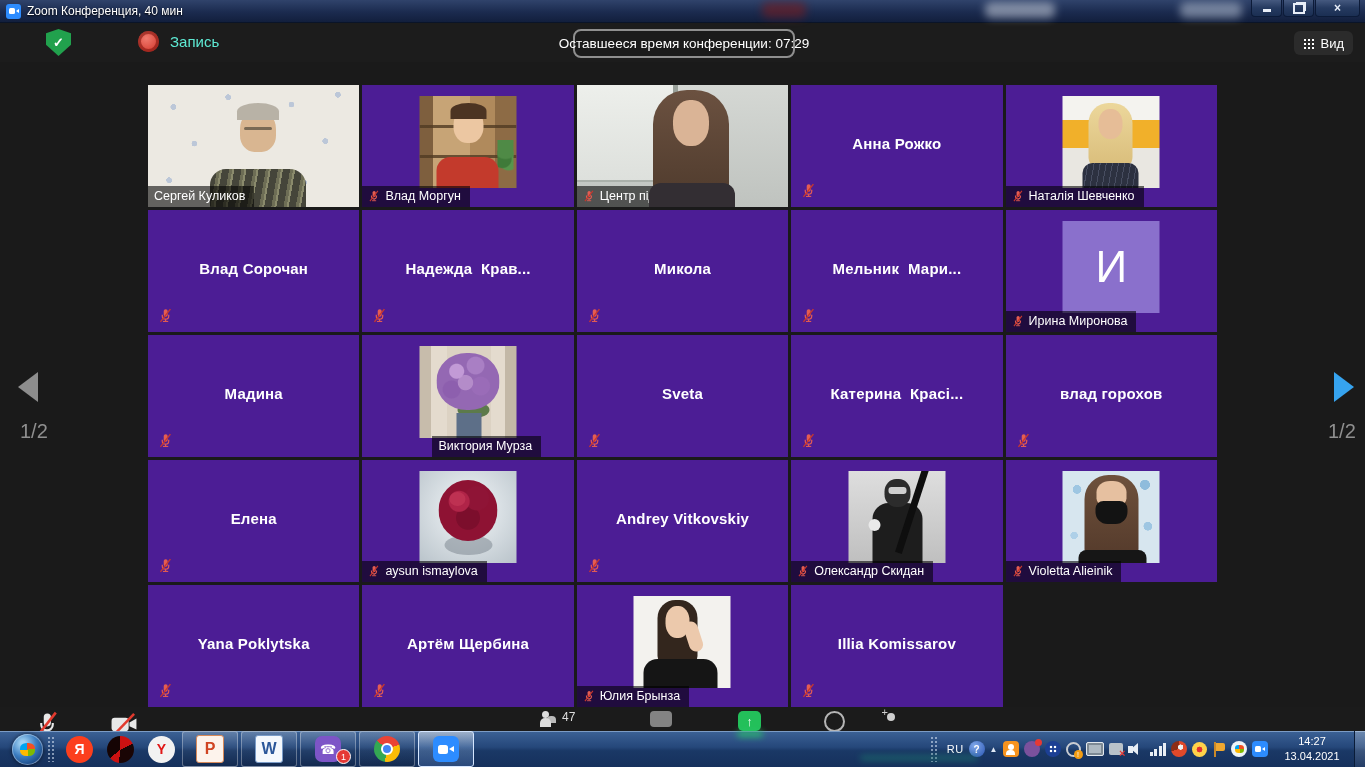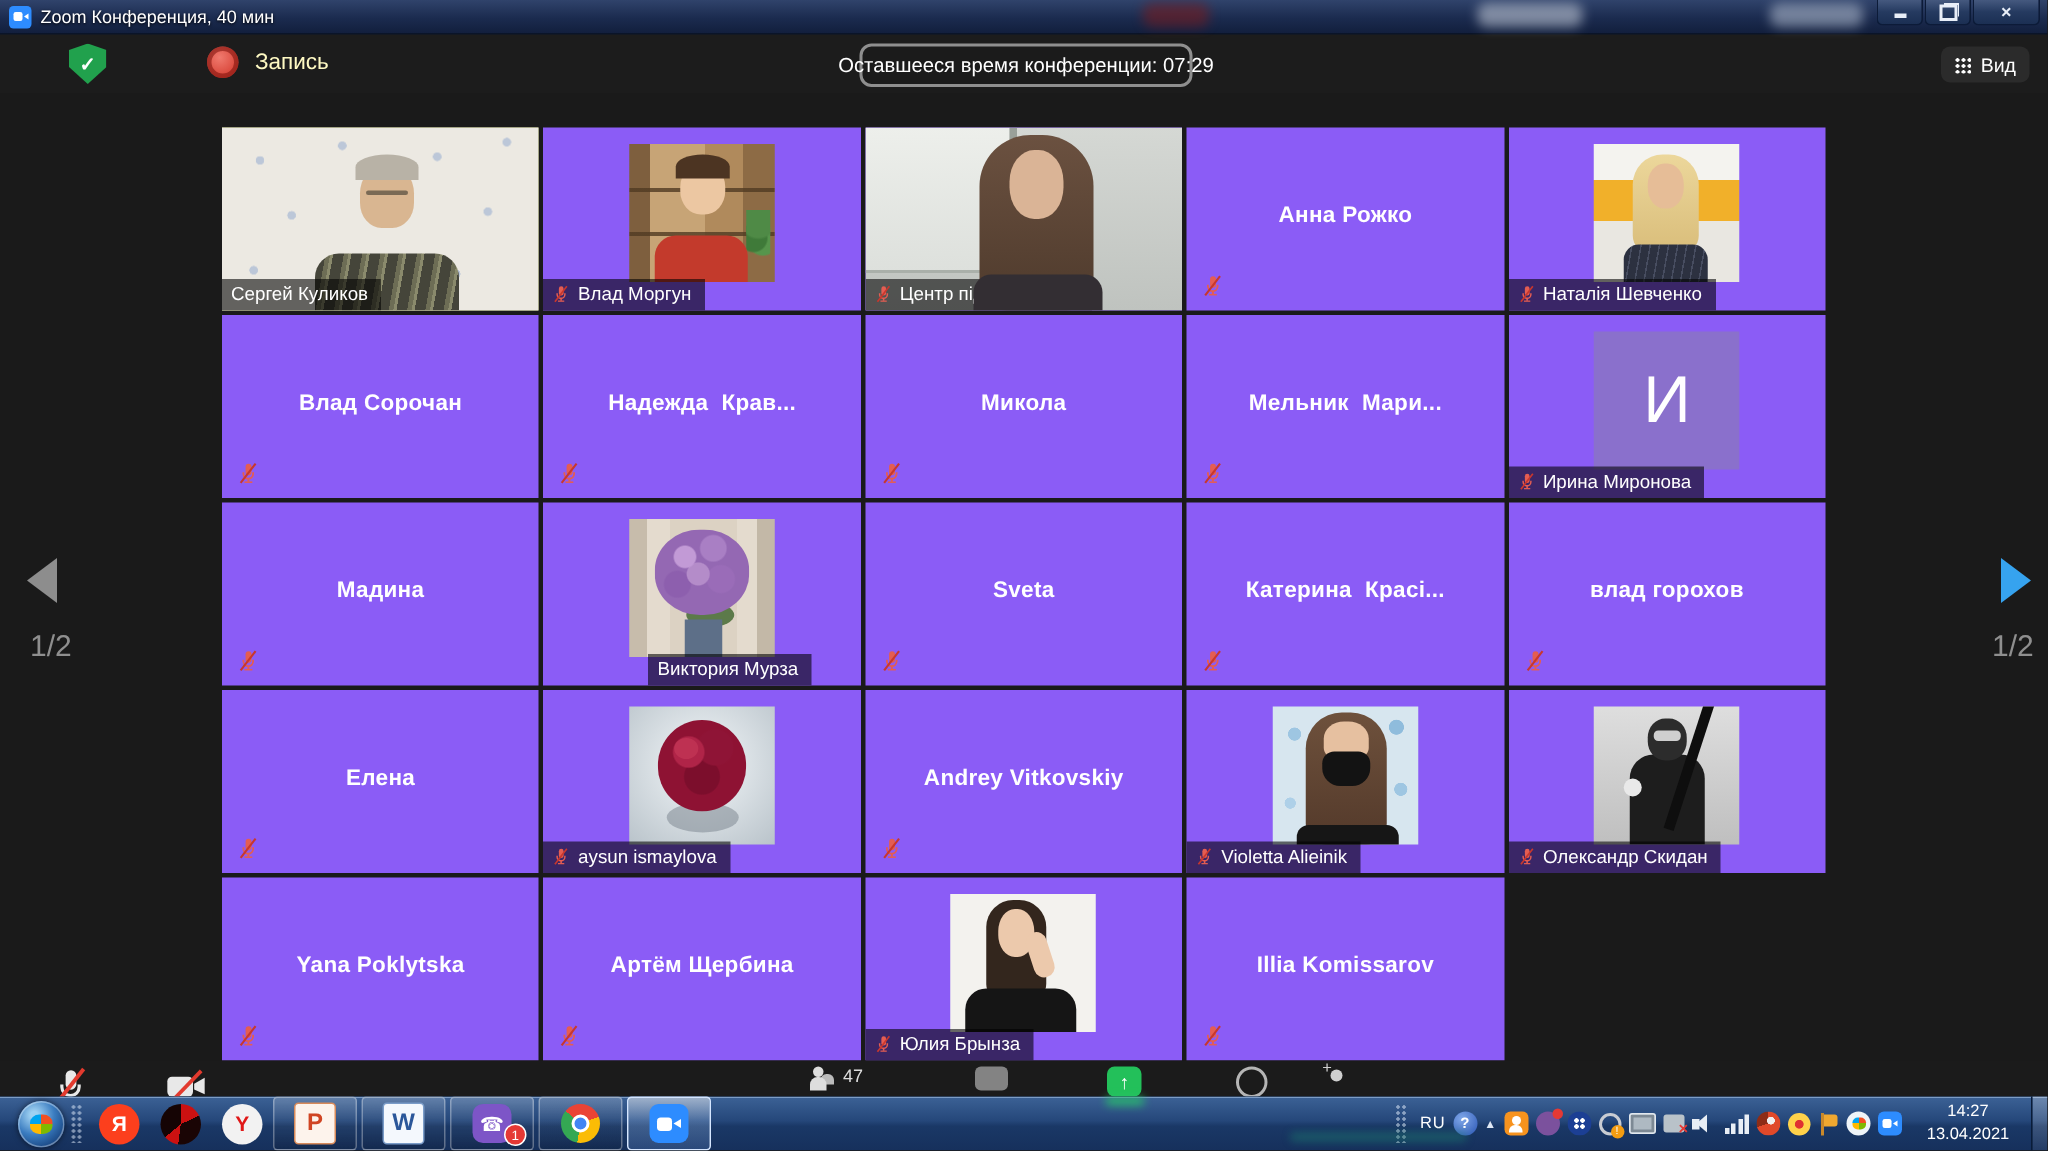--- a/index.html
+++ b/index.html
@@ -25,30 +25,30 @@
   .g-min{width:8px;height:3px;background:#e8eef8;margin-top:5px}
   .g-max{width:8px;height:7px;border:2px solid #e8eef8;box-shadow:2px -2px 0 -1px #e8eef8}
   .g-close{font-size:12px;font-weight:bold;line-height:1}
   
   .topbar{position:absolute;left:0;top:22px;width:100%;height:40px;background:#1c1c1c;z-index:10}
   .shield{position:absolute;left:46px;top:7px;width:25px;height:27px;background:#21a14d;
     clip-path:polygon(50% 0,100% 16%,100% 58%,50% 100%,0 58%,0 16%);display:flex;align-items:center;justify-content:center;
     color:#fff;font-size:13px;font-weight:bold}
   .rec-dot{position:absolute;left:138px;top:9px;width:21px;height:21px;border-radius:50%;
     background:radial-gradient(circle at 40% 35%,#f07a6e,#d84438 70%);box-shadow:inset 0 0 0 3px rgba(120,15,10,.55)}
-  .rec-label{position:absolute;left:170px;top:11px;color:#fef9c3;font-size:15px}
+  .rec-label{position:absolute;left:170px;top:11px;color:#5eead4;font-size:15px}
   .timer-pill{position:absolute;left:573px;top:7px;width:218px;height:25px;border:2px solid #8f8f8f;border-radius:8px;
     background:#1b1b1b;color:#fff;font-size:13.5px;display:flex;align-items:center;justify-content:center;white-space:nowrap}
   .view-btn{position:absolute;right:12px;top:9px;height:24px;padding:0 9px;border-radius:6px;background:#2b2b2b;
     display:flex;align-items:center;gap:6px;color:#fff;font-size:13px}
   .grid-glyph{width:11px;height:11px;background:radial-gradient(#fff 1.2px,transparent 1.4px) 0 0/4px 4px}
   
   .grid{position:absolute;left:148px;top:85px;width:1069px;height:622px;display:grid;
     grid-template-columns:repeat(5,1fr);grid-template-rows:repeat(5,1fr);gap:3px;z-index:4}
-  .tile{position:relative;background:#8b5cf6;overflow:hidden}
+  .tile{position:relative;background:#4c1d95;overflow:hidden}
   .tile.active{outline:3px solid #c9e34c;outline-offset:-3px;z-index:2}
   .center-name{position:absolute;inset:0 0 6px 0;display:flex;align-items:center;justify-content:center;
     color:#fff;font-size:15px;font-weight:700;letter-spacing:.2px;white-space:pre;text-align:center}
   .corner-mic{position:absolute;left:10px;bottom:9px;line-height:0}
   .name-label{position:absolute;left:0;bottom:0;max-width:94%;background:rgba(0,0,0,.58);color:#fff;
     font-size:12.5px;padding:3px 9px 4px 6px;display:flex;align-items:center;gap:5px;white-space:nowrap;overflow:hidden}
   .name-label .mic{line-height:0;flex:none}
   .avatar{position:absolute;overflow:hidden}
   .avatar.photo{left:50%;top:11px;width:97px;height:92px;transform:translateX(-50%)}
   .avatar.full{left:0;top:0;width:100%;height:100%}
@@ -454,53 +454,53 @@
       <div class="center-name">Andrey Vitkovskiy</div>
       <span class="corner-mic"><svg width="15" height="15" viewBox="0 0 16 16">
           <rect x="6.1" y="1.2" width="4.2" height="8.2" rx="2.1" fill="#e45d52"></rect>
           <path d="M3.9 7.3v1.1a4.1 4.1 0 0 0 8.2 0V7.3h-1.3v1.1a2.8 2.8 0 0 1-5.6 0V7.3z" fill="#e45d52"></path>
           <rect x="7.4" y="12" width="1.4" height="2" fill="#e45d52"></rect>
           <rect x="5.3" y="13.8" width="5.6" height="1.1" fill="#e45d52"></rect>
           <path d="M2.6 14.8 13.2 1.2" stroke="#c8372d" stroke-width="1.5"></path>
         </svg></span>
     </div>
     <div class="tile">
+      <div class="avatar photo av-guitar">
+        <i class="a1"></i>
+        <i class="a2"></i>
+        <i class="a3"></i>
+        <i class="a4"></i>
+      </div>
+      <div class="name-label">
+        <span class="mic"><svg width="12" height="12" viewBox="0 0 16 16">
+            <rect x="6.1" y="1.2" width="4.2" height="8.2" rx="2.1" fill="#e45d52"></rect>
+            <path d="M3.9 7.3v1.1a4.1 4.1 0 0 0 8.2 0V7.3h-1.3v1.1a2.8 2.8 0 0 1-5.6 0V7.3z" fill="#e45d52"></path>
+            <rect x="7.4" y="12" width="1.4" height="2" fill="#e45d52"></rect>
+            <rect x="5.3" y="13.8" width="5.6" height="1.1" fill="#e45d52"></rect>
+            <path d="M2.6 14.8 13.2 1.2" stroke="#c8372d" stroke-width="1.5"></path>
+          </svg></span>
+        <span>Олександр Скидан</span>
+      </div>
+    </div>
+    <div class="tile">
       <div class="avatar photo av-masked">
         <i class="a1"></i>
         <i class="a2"></i>
         <i class="a3"></i>
         <i class="a4"></i>
       </div>
       <div class="name-label">
         <span class="mic"><svg width="12" height="12" viewBox="0 0 16 16">
             <rect x="6.1" y="1.2" width="4.2" height="8.2" rx="2.1" fill="#e45d52"></rect>
             <path d="M3.9 7.3v1.1a4.1 4.1 0 0 0 8.2 0V7.3h-1.3v1.1a2.8 2.8 0 0 1-5.6 0V7.3z" fill="#e45d52"></path>
             <rect x="7.4" y="12" width="1.4" height="2" fill="#e45d52"></rect>
             <rect x="5.3" y="13.8" width="5.6" height="1.1" fill="#e45d52"></rect>
             <path d="M2.6 14.8 13.2 1.2" stroke="#c8372d" stroke-width="1.5"></path>
           </svg></span>
         <span>Violetta Alieinik</span>
-      </div>
-    </div>
-    <div class="tile">
-      <div class="avatar photo av-guitar">
-        <i class="a1"></i>
-        <i class="a2"></i>
-        <i class="a3"></i>
-        <i class="a4"></i>
-      </div>
-      <div class="name-label">
-        <span class="mic"><svg width="12" height="12" viewBox="0 0 16 16">
-            <rect x="6.1" y="1.2" width="4.2" height="8.2" rx="2.1" fill="#e45d52"></rect>
-            <path d="M3.9 7.3v1.1a4.1 4.1 0 0 0 8.2 0V7.3h-1.3v1.1a2.8 2.8 0 0 1-5.6 0V7.3z" fill="#e45d52"></path>
-            <rect x="7.4" y="12" width="1.4" height="2" fill="#e45d52"></rect>
-            <rect x="5.3" y="13.8" width="5.6" height="1.1" fill="#e45d52"></rect>
-            <path d="M2.6 14.8 13.2 1.2" stroke="#c8372d" stroke-width="1.5"></path>
-          </svg></span>
-        <span>Олександр Скидан</span>
       </div>
     </div>
     <div class="tile">
       <div class="center-name">Yana Poklytska</div>
       <span class="corner-mic"><svg width="15" height="15" viewBox="0 0 16 16">
           <rect x="6.1" y="1.2" width="4.2" height="8.2" rx="2.1" fill="#e45d52"></rect>
           <path d="M3.9 7.3v1.1a4.1 4.1 0 0 0 8.2 0V7.3h-1.3v1.1a2.8 2.8 0 0 1-5.6 0V7.3z" fill="#e45d52"></path>
           <rect x="7.4" y="12" width="1.4" height="2" fill="#e45d52"></rect>
           <rect x="5.3" y="13.8" width="5.6" height="1.1" fill="#e45d52"></rect>
           <path d="M2.6 14.8 13.2 1.2" stroke="#c8372d" stroke-width="1.5"></path>

